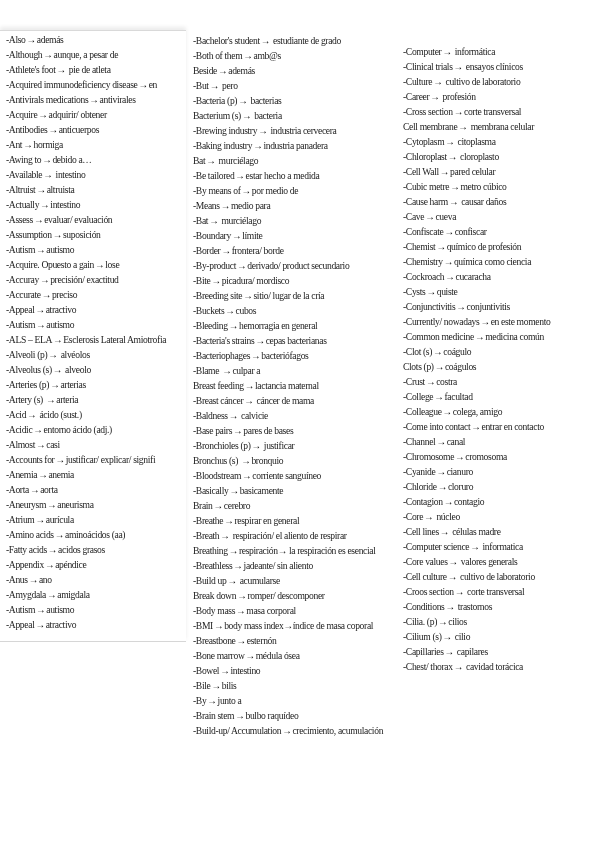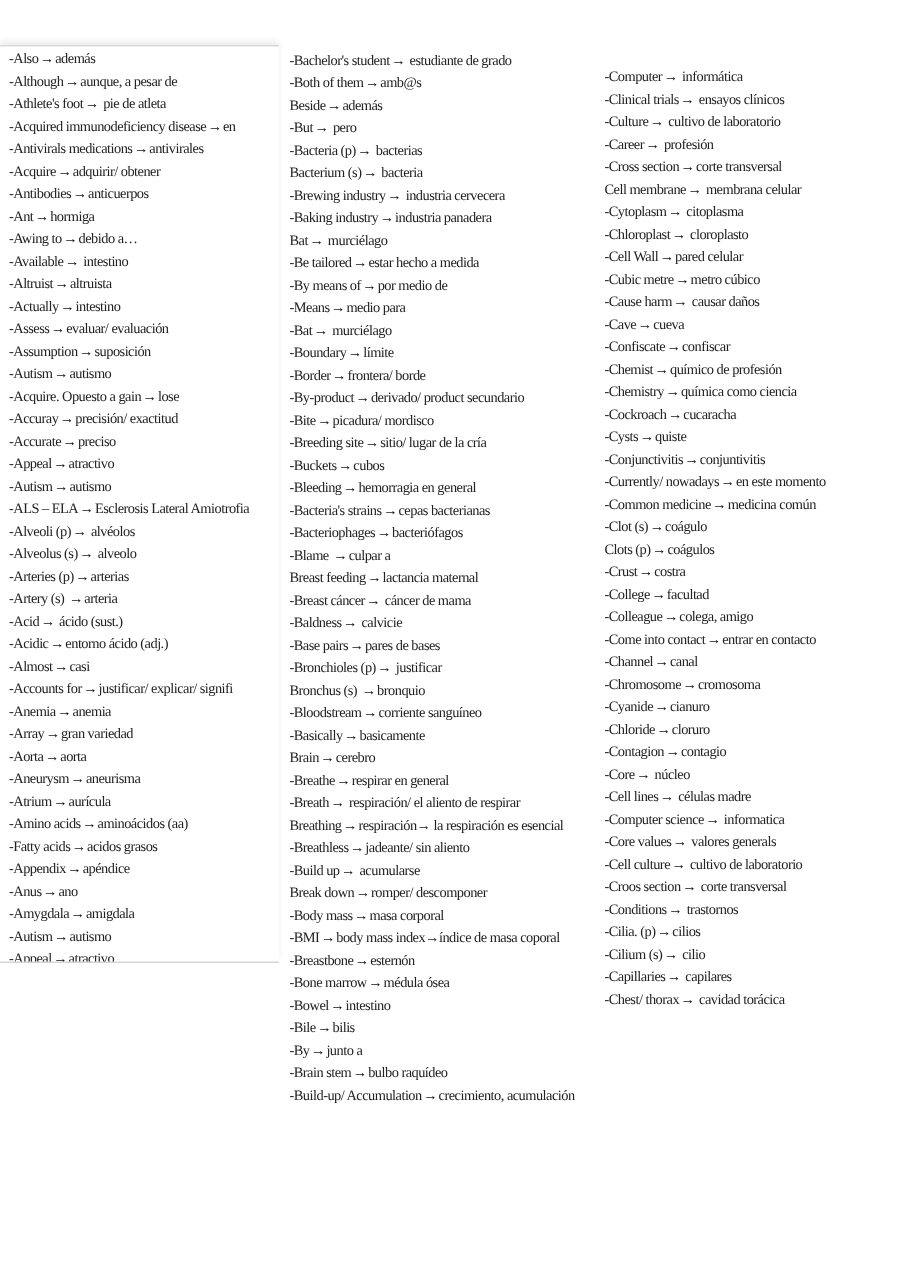--- a/index.html
+++ b/index.html
@@ -91,21 +91,20 @@
     <span class="entry"><span class="term">-ALS – ELA</span><span class="arrow">→</span><span class="trans">Esclerosis Lateral Amiotrofia</span></span>
     <span class="entry"><span class="term">-Alveoli (p)</span><span class="arrow">→</span><span class="trans"> alvéolos</span></span>
     <span class="entry"><span class="term">-Alveolus (s)</span><span class="arrow">→</span><span class="trans"> alveolo</span></span>
     <span class="entry"><span class="term">-Arteries (p)</span><span class="arrow">→</span><span class="trans">arterias</span></span>
     <span class="entry"><span class="term">-Artery (s) </span><span class="arrow">→</span><span class="trans">arteria</span></span>
     <span class="entry"><span class="term">-Acid</span><span class="arrow">→</span><span class="trans"> ácido (sust.)</span></span>
     <span class="entry"><span class="term">-Acidic</span><span class="arrow">→</span><span class="trans">entorno ácido (adj.)</span></span>
     <span class="entry"><span class="term">-Almost</span><span class="arrow">→</span><span class="trans">casi</span></span>
     <span class="entry"><span class="term">-Accounts for</span><span class="arrow">→</span><span class="trans">justificar/ explicar/ signifi</span></span>
     <span class="entry"><span class="term">-Anemia</span><span class="arrow">→</span><span class="trans">anemia</span></span>
-    <span class="entry"><span class="term">-Array</span><span class="arrow">→</span><span class="trans">gran variedad</span></span>
     <span class="entry"><span class="term">-Aorta</span><span class="arrow">→</span><span class="trans">aorta</span></span>
     <span class="entry"><span class="term">-Aneurysm</span><span class="arrow">→</span><span class="trans">aneurisma</span></span>
     <span class="entry"><span class="term">-Atrium</span><span class="arrow">→</span><span class="trans">aurícula</span></span>
     <span class="entry"><span class="term">-Amino acids</span><span class="arrow">→</span><span class="trans">aminoácidos (aa)</span></span>
     <span class="entry"><span class="term">-Fatty acids</span><span class="arrow">→</span><span class="trans">acidos grasos</span></span>
     <span class="entry"><span class="term">-Appendix</span><span class="arrow">→</span><span class="trans">apéndice</span></span>
     <span class="entry"><span class="term">-Anus</span><span class="arrow">→</span><span class="trans">ano</span></span>
     <span class="entry"><span class="term">-Amygdala</span><span class="arrow">→</span><span class="trans">amigdala</span></span>
     <span class="entry"><span class="term">-Autism</span><span class="arrow">→</span><span class="trans">autismo</span></span>
     <span class="entry"><span class="term">-Appeal</span><span class="arrow">→</span><span class="trans">atractivo</span></span>

